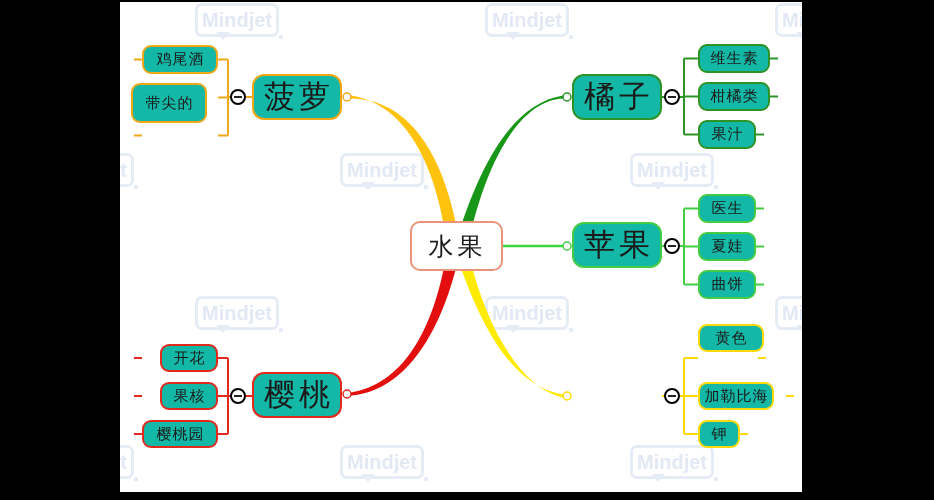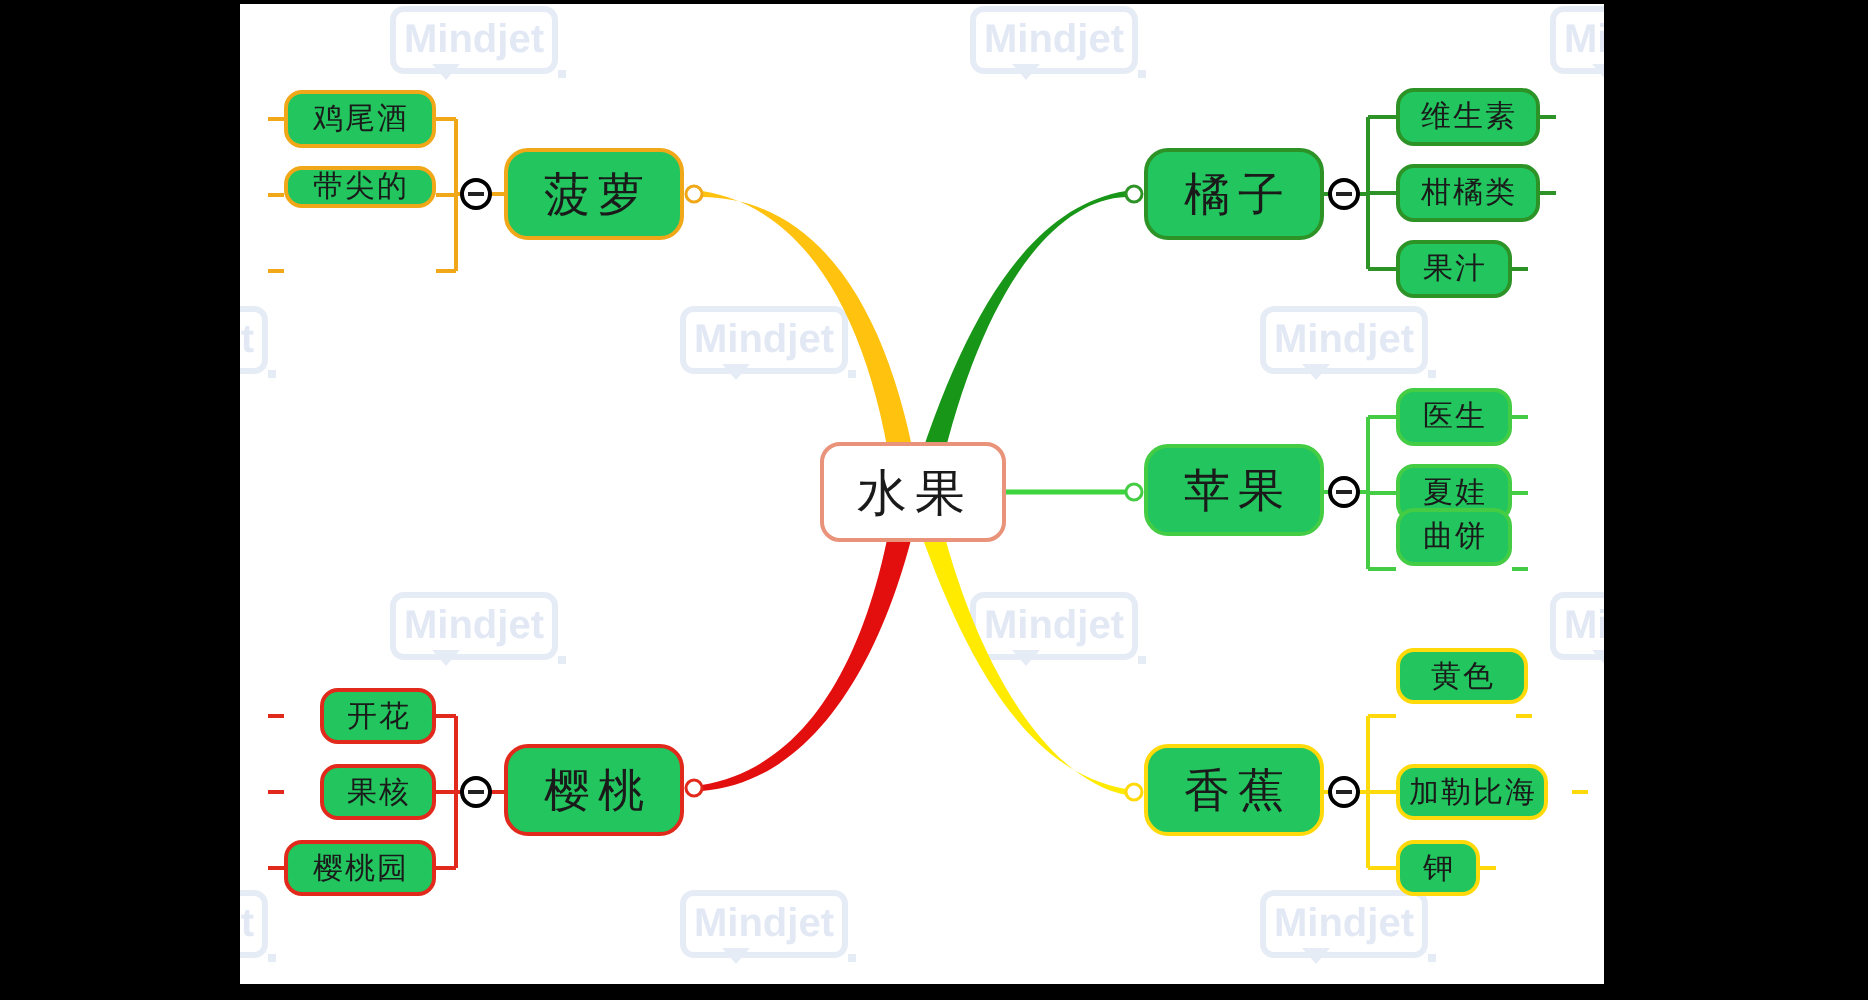--- a/index.html
+++ b/index.html
@@ -10,23 +10,23 @@
 
   
   .wm{position:absolute;width:84px;height:34px;border:3px solid #E6ECF5;border-radius:7px;
       color:#E2E9F4;display:flex;align-items:center;justify-content:center;
       font:bold 20px "Liberation Sans","DejaVu Sans",sans-serif;z-index:1;box-sizing:border-box;}
   .wm::after{content:"";position:absolute;left:18px;bottom:-13px;width:0;height:0;
       border:7px solid transparent;border-top:8px solid #E6ECF5;}
   .wm::before{content:"";position:absolute;right:-7px;bottom:-5px;width:4px;height:4px;background:#E6ECF5;}
 
   
-  .node{position:absolute;box-sizing:border-box;background:#22c55e;color:#1A1A1A;
+  .node{position:absolute;box-sizing:border-box;background:#14b8a6;color:#1A1A1A;
         display:flex;align-items:center;justify-content:center;z-index:3;}
-  .main{border-radius:12px;border:2px solid;font-size:23px;letter-spacing:4px;padding-left:4px;}
+  .main{border-radius:12px;border:2px solid;font-size:31px;letter-spacing:4px;padding-left:4px;}
   .child{border-radius:9px;border:2px solid;font-size:15px;letter-spacing:1px;padding-left:1px;}
   .center-node{position:absolute;box-sizing:border-box;background:#fff;border:2px solid #E8937A;
         border-radius:10px;color:#1A1A1A;display:flex;align-items:center;justify-content:center;
         font-size:25px;letter-spacing:4px;padding-left:2px;z-index:3;}
 
   .b-gold{border-color:#F0A818;}
   .b-green{border-color:#2E9327;}
   .b-lgreen{border-color:#44CC44;}
   .b-yellow{border-color:#FFD90A;}
   .b-red{border-color:#E12A1C;}
@@ -75,33 +75,32 @@
     <path d="M231,390.5 C282,382 314,330 327,249 L340,249 C324,325 288,389 231,393.5 Z" fill="#E30E0E"></path>
     <path d="M108,356 H98 M108,394 H98 M108,432 H98 M108,356 V432 M108,394 H132 M22,356 H14 M22,394 H14 M22,432 H14" stroke="#E12A1C" stroke-width="2" fill="none"></path>
     <circle cx="227" cy="392" r="4" fill="#fff" stroke="#E12A1C" stroke-width="1.5"></circle>
   </svg>
 
   <div class="center-node" style="left:290px;top:219px;width:93px;height:50px">水果</div>
 
   <div class="node main b-gold" style="left:132px;top:72px;width:90px;height:46px">菠萝</div>
   <div class="node main b-lgreen" style="left:452px;top:220px;width:90px;height:46px">苹果</div>
   <div class="node main b-green" style="left:452px;top:72px;width:90px;height:46px">橘子</div>
-  <div class="node main b-yellow" style="left:452px;top:370px;width:90px;height:46px">香蕉</div>
   <div class="node main b-red" style="left:132px;top:370px;width:90px;height:46px">樱桃</div>
 
   <div class="child node b-gold" style="left:22px;top:43px;width:76px;height:29px">鸡尾酒</div>
-  <div class="child node b-gold" style="left:22px;top:81px;width:76px;height:21px">带尖的</div>
+  <div class="child node b-gold" style="left:11px;top:81px;width:76px;height:40px">带尖的</div>
 
   <div class="child node b-green" style="left:578px;top:42px;width:72px;height:29px">维生素</div>
   <div class="child node b-green" style="left:578px;top:80px;width:72px;height:29px">柑橘类</div>
   <div class="child node b-green" style="left:578px;top:118px;width:58px;height:29px">果汁</div>
 
   <div class="child node b-lgreen" style="left:578px;top:192px;width:58px;height:29px">医生</div>
   <div class="child node b-lgreen" style="left:578px;top:230px;width:58px;height:29px">夏娃</div>
-  <div class="child node b-lgreen" style="left:578px;top:252px;width:58px;height:29px">曲饼</div>
+  <div class="child node b-lgreen" style="left:578px;top:268px;width:58px;height:29px">曲饼</div>
 
   <div class="child node b-yellow" style="left:578px;top:322px;width:66px;height:28px">黄色</div>
   <div class="child node b-yellow" style="left:578px;top:380px;width:76px;height:28px">加勒比海</div>
   <div class="child node b-yellow" style="left:578px;top:418px;width:42px;height:28px">钾</div>
 
   <div class="child node b-red" style="left:40px;top:342px;width:58px;height:28px">开花</div>
   <div class="child node b-red" style="left:40px;top:380px;width:58px;height:28px">果核</div>
   <div class="child node b-red" style="left:22px;top:418px;width:76px;height:28px">樱桃园</div>
 
   <div class="tg b-gold" style="left:110px;top:87px">

